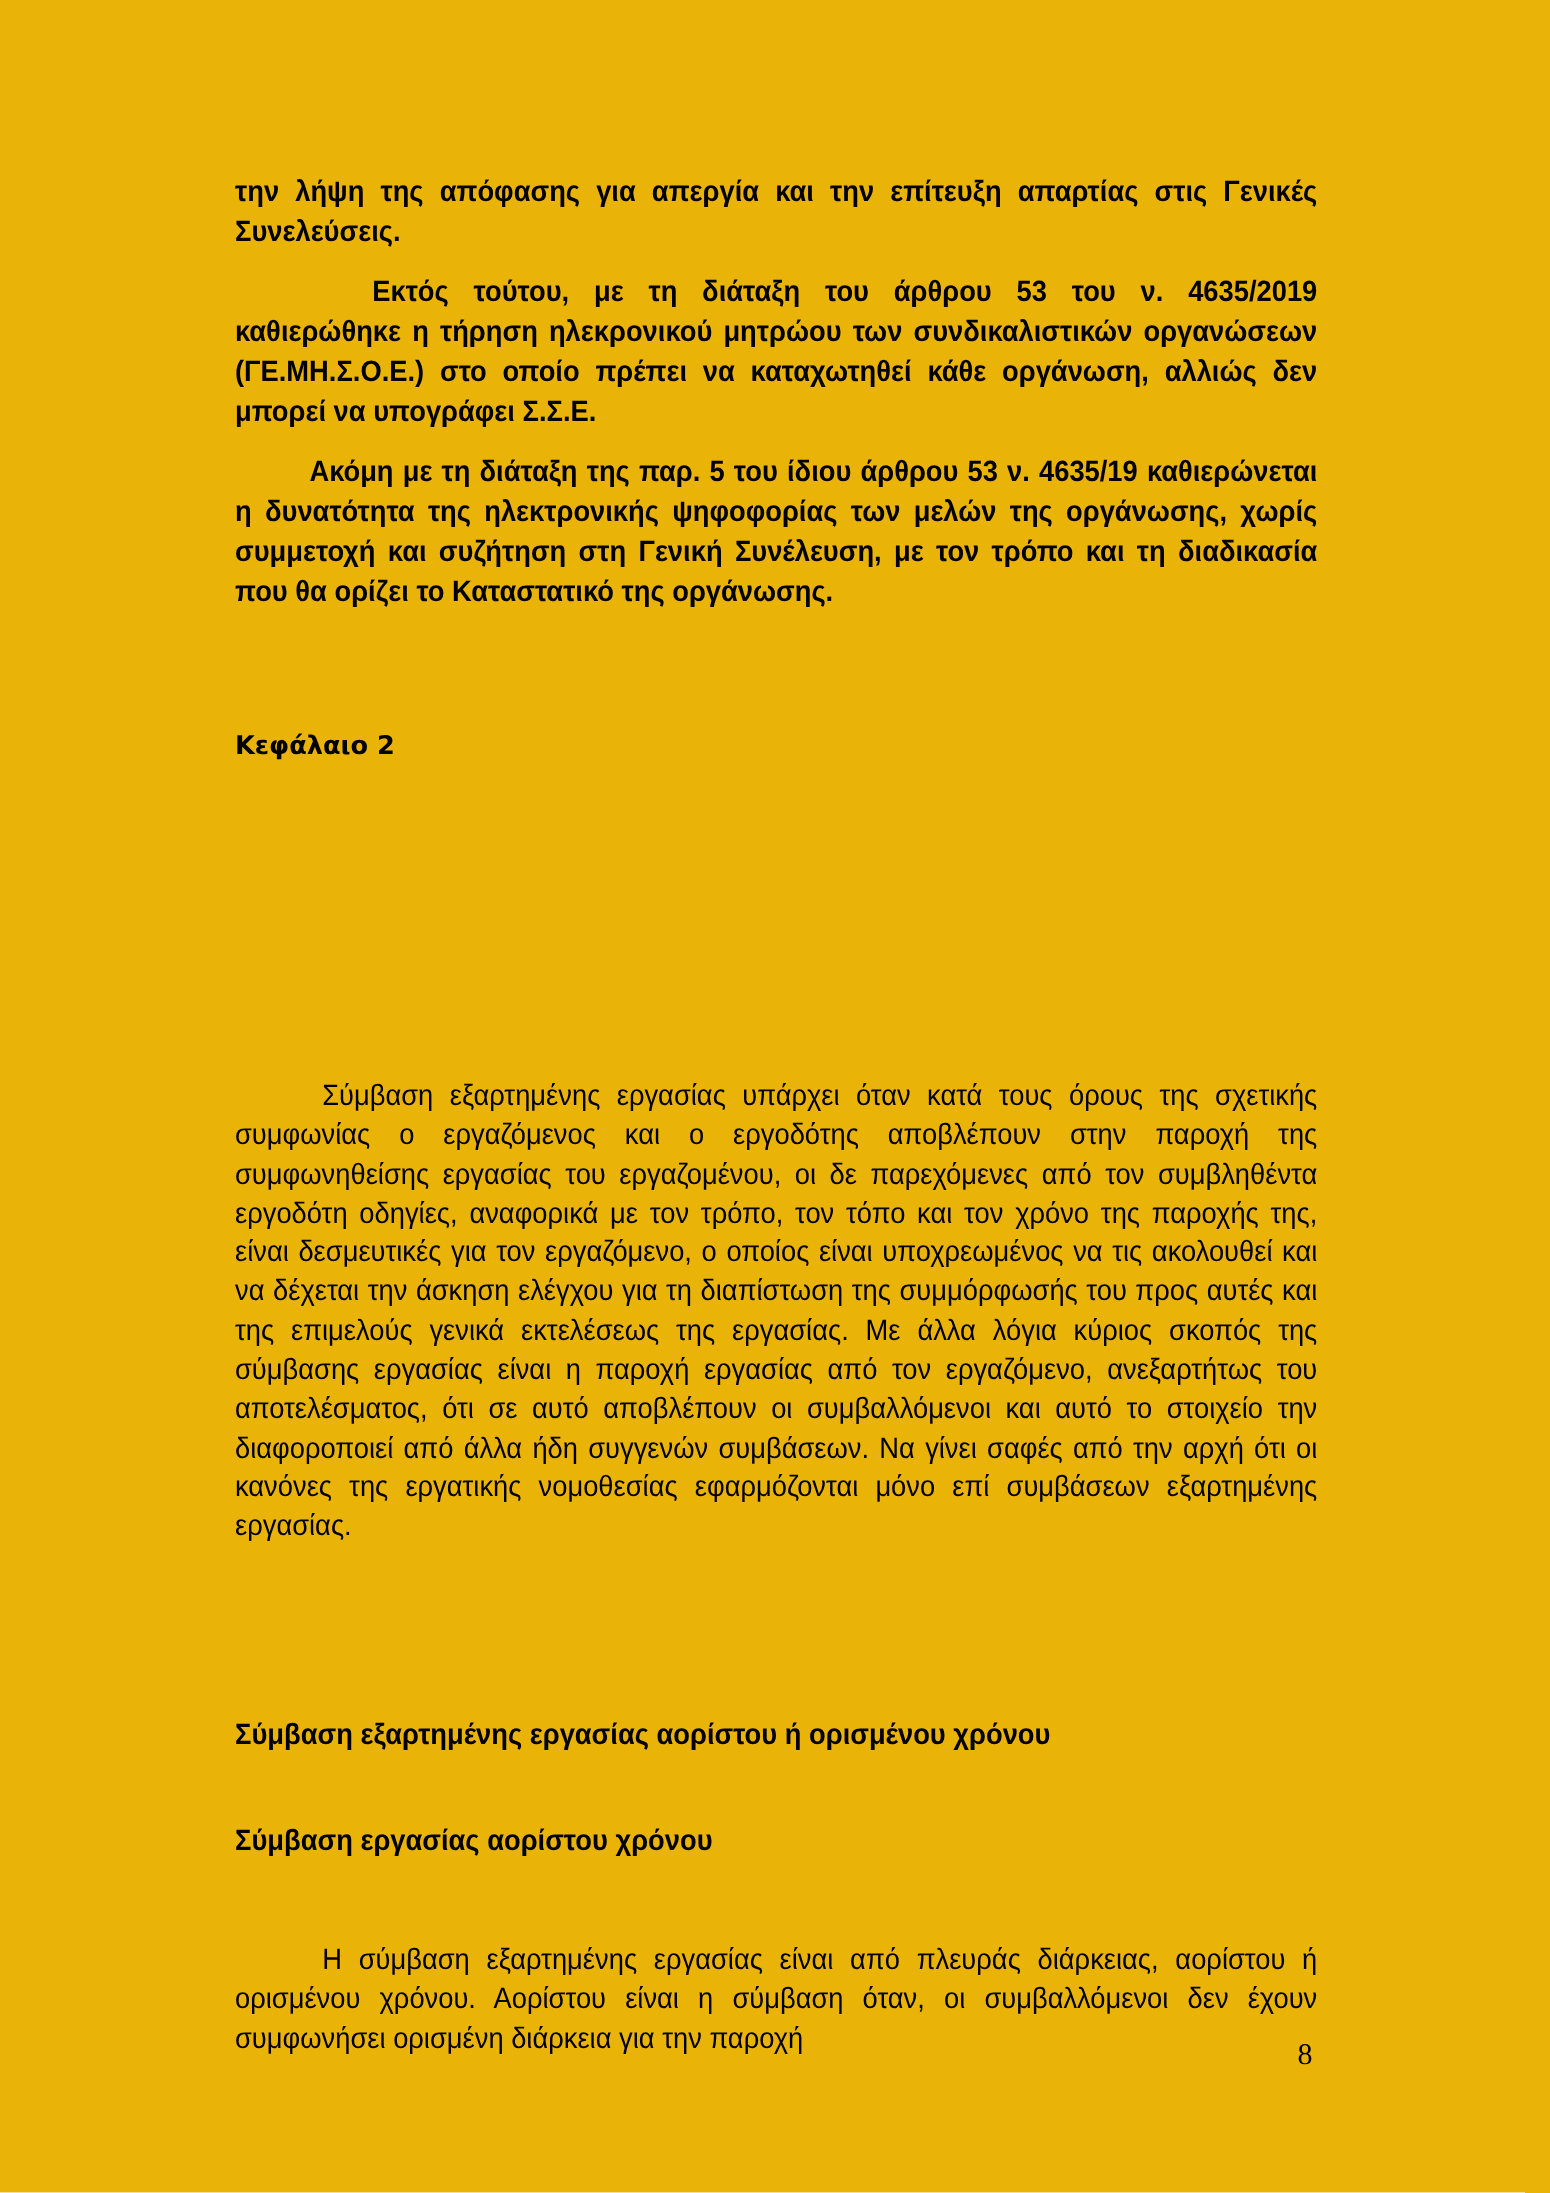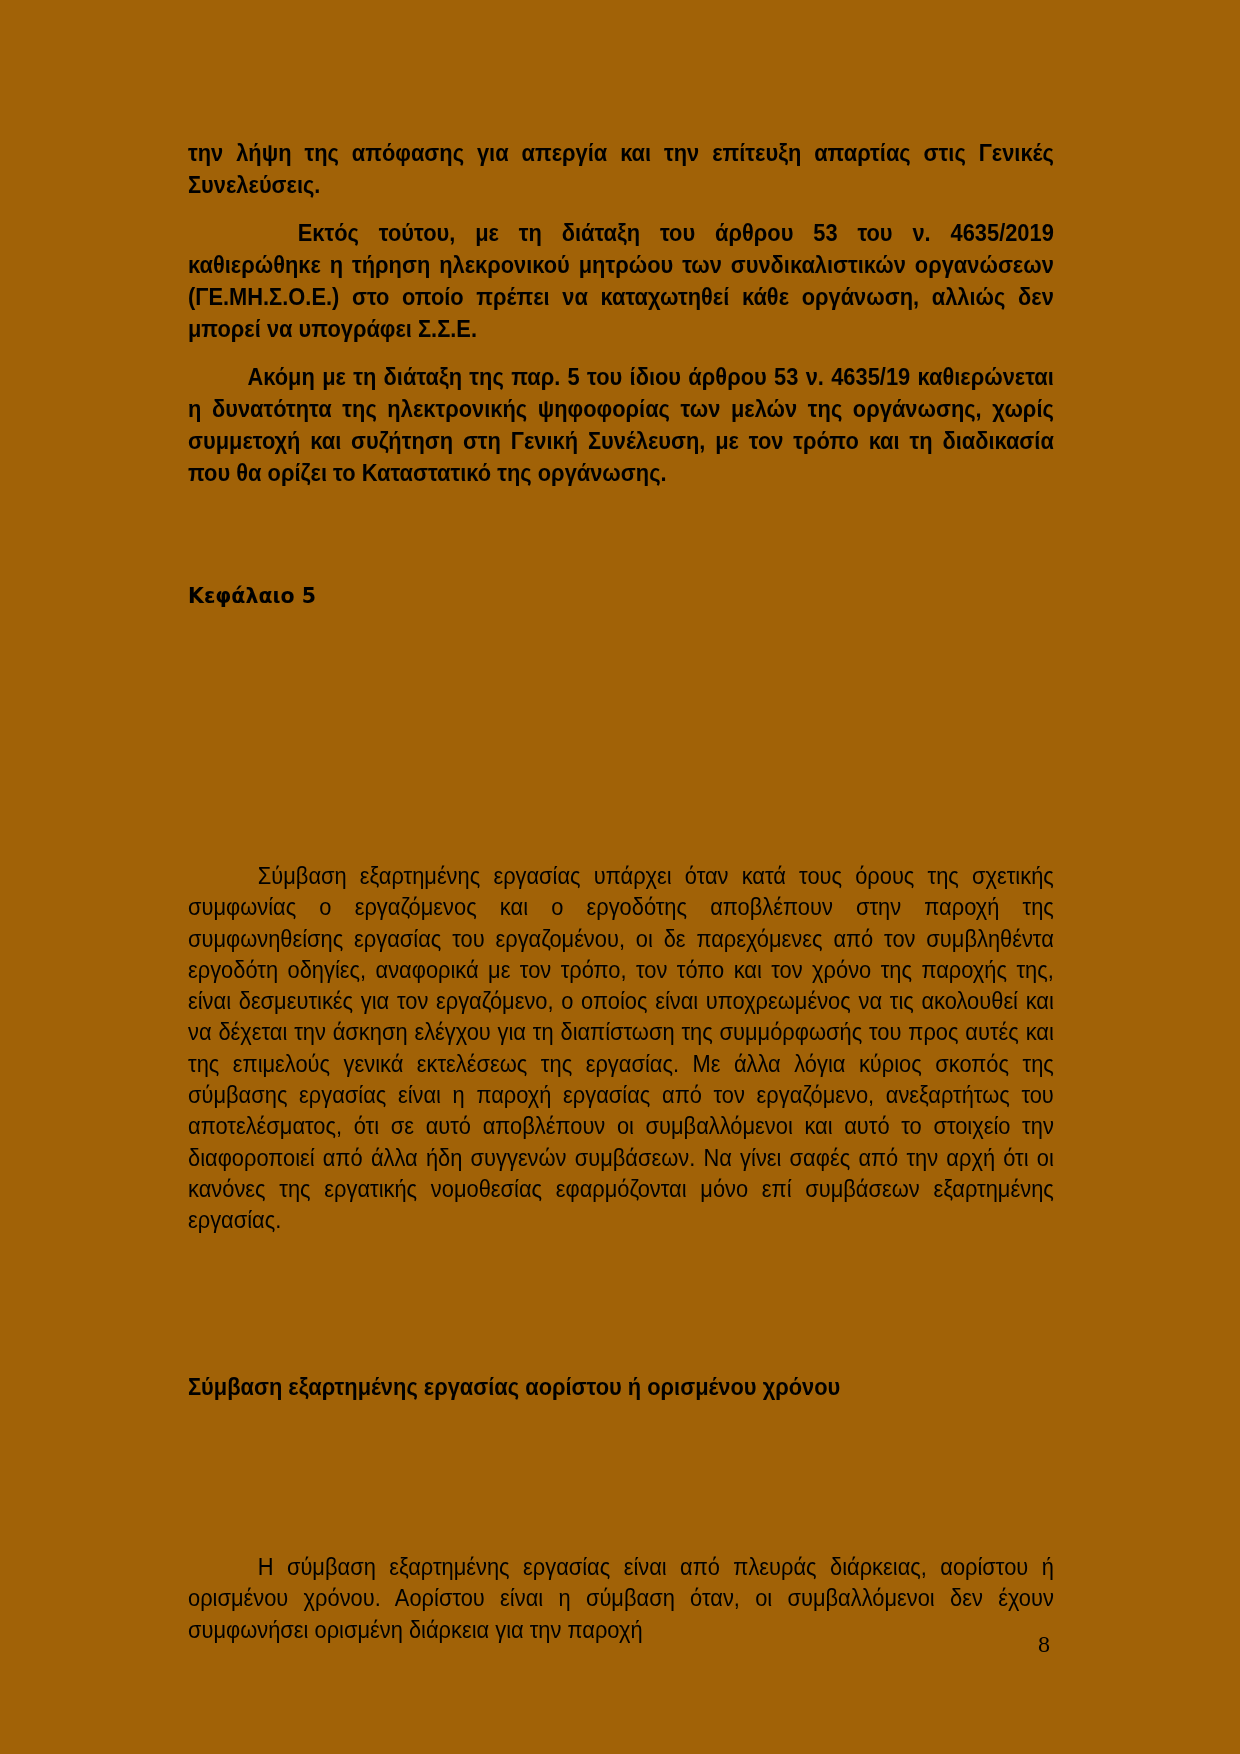--- a/index.html
+++ b/index.html
@@ -1,17 +1,17 @@
 <!DOCTYPE html>
 <html><head>
 <meta charset="utf-8">
 <style>
   html, body { margin: 0; padding: 0; background: #ffffff; }
   body { width: 1240px; height: 1754px; position: relative; overflow: hidden; color: #000; }
-  .page { position: absolute; left: 0; top: 0; width: 1240px; height: 1754px; background: #a16207; }
+  .page { position: absolute; left: 0; top: 0; width: 1240px; height: 1754px; background: #eab308; }
   .block { position: absolute; left: 188px; width: 866px; }
   .narrow-bold {
     font-family: "Liberation Sans", sans-serif;
     font-weight: bold;
     font-size: 23.5px;
     line-height: 32px;
     text-align: justify;
     transform: scaleX(0.93);
     transform-origin: left top;
     width: 931px;
@@ -64,31 +64,34 @@
 
   <div class="block" style="top:137px;">
     <div class="narrow-bold">
       <p>την λήψη της απόφασης για απεργία και την επίτευξη απαρτίας στις Γενικές Συνελεύσεις.</p>
       <p class="indent1" style="margin-top:16px;">Εκτός τούτου,  με τη διάταξη του άρθρου 53 του ν. 4635/2019 καθιερώθηκε η τήρηση ηλεκρονικού μητρώου των συνδικαλιστικών οργανώσεων (ΓΕ.ΜΗ.Σ.Ο.Ε.)  στο οποίο  πρέπει να καταχωτηθεί κάθε οργάνωση, αλλιώς δεν μπορεί να υπογράφει Σ.Σ.Ε.</p>
       <p class="indent2" style="margin-top:16px;">Ακόμη με τη διάταξη της παρ. 5 του ίδιου άρθρου 53 ν. 4635/19 καθιερώνεται η δυνατότητα της ηλεκτρονικής ψηφοφορίας των μελών της οργάνωσης, χωρίς συμμετοχή και συζήτηση στη Γενική Συνέλευση, με τον τρόπο και τη διαδικασία που θα ορίζει το Καταστατικό της οργάνωσης.</p>
     </div>
   </div>
 
   <div class="block" style="top:582px;">
-    <h2 class="heading-wide">Κεφάλαιο 5</h2>
+    <h2 class="heading-wide">Κεφάλαιο 2</h2>
   </div>
 
 
   <div class="block" style="top:861px;">
     <p class="body-regular ind">Σύμβαση εξαρτημένης εργασίας υπάρχει όταν κατά τους όρους της σχετικής συμφωνίας ο εργαζόμενος και ο εργοδότης αποβλέπουν στην παροχή της συμφωνηθείσης εργασίας του εργαζομένου, οι δε παρεχόμενες από τον συμβληθέντα εργοδότη οδηγίες, αναφορικά με τον τρόπο, τον τόπο και τον χρόνο της παροχής της, είναι δεσμευτικές για τον εργαζόμενο, ο οποίος είναι υποχρεωμένος να τις ακολουθεί και να δέχεται την άσκηση ελέγχου για τη διαπίστωση της συμμόρφωσής του προς αυτές και της επιμελούς γενικά εκτελέσεως της εργασίας. Με άλλα λόγια κύριος σκοπός της σύμβασης εργασίας είναι η παροχή εργασίας από τον εργαζόμενο, ανεξαρτήτως του αποτελέσματος, ότι σε αυτό αποβλέπουν οι συμβαλλόμενοι και αυτό το στοιχείο την διαφοροποιεί από άλλα ήδη συγγενών συμβάσεων. Να γίνει σαφές από την αρχή ότι οι κανόνες της εργατικής νομοθεσίας εφαρμόζονται μόνο επί συμβάσεων εξαρτημένης εργασίας.</p>
   </div>
 
   <div class="block" style="top:1372px;">
     <h3 class="heading-narrow">Σύμβαση εξαρτημένης εργασίας αορίστου ή ορισμένου χρόνου</h3>
   </div>
 
+  <div class="block" style="top:1457px;">
+    <h4 class="heading-narrow">Σύμβαση εργασίας αορίστου χρόνου</h4>
+  </div>
 
   <div class="block" style="top:1552px;">
     <p class="body-regular ind">Η σύμβαση εξαρτημένης εργασίας είναι από πλευράς διάρκειας, αορίστου ή ορισμένου χρόνου. Αορίστου είναι η σύμβαση όταν, οι συμβαλλόμενοι δεν έχουν συμφωνήσει ορισμένη διάρκεια για την παροχή</p>
   </div>
 
   <div class="page-number">8</div>
 </div>
 
 </body></html>

